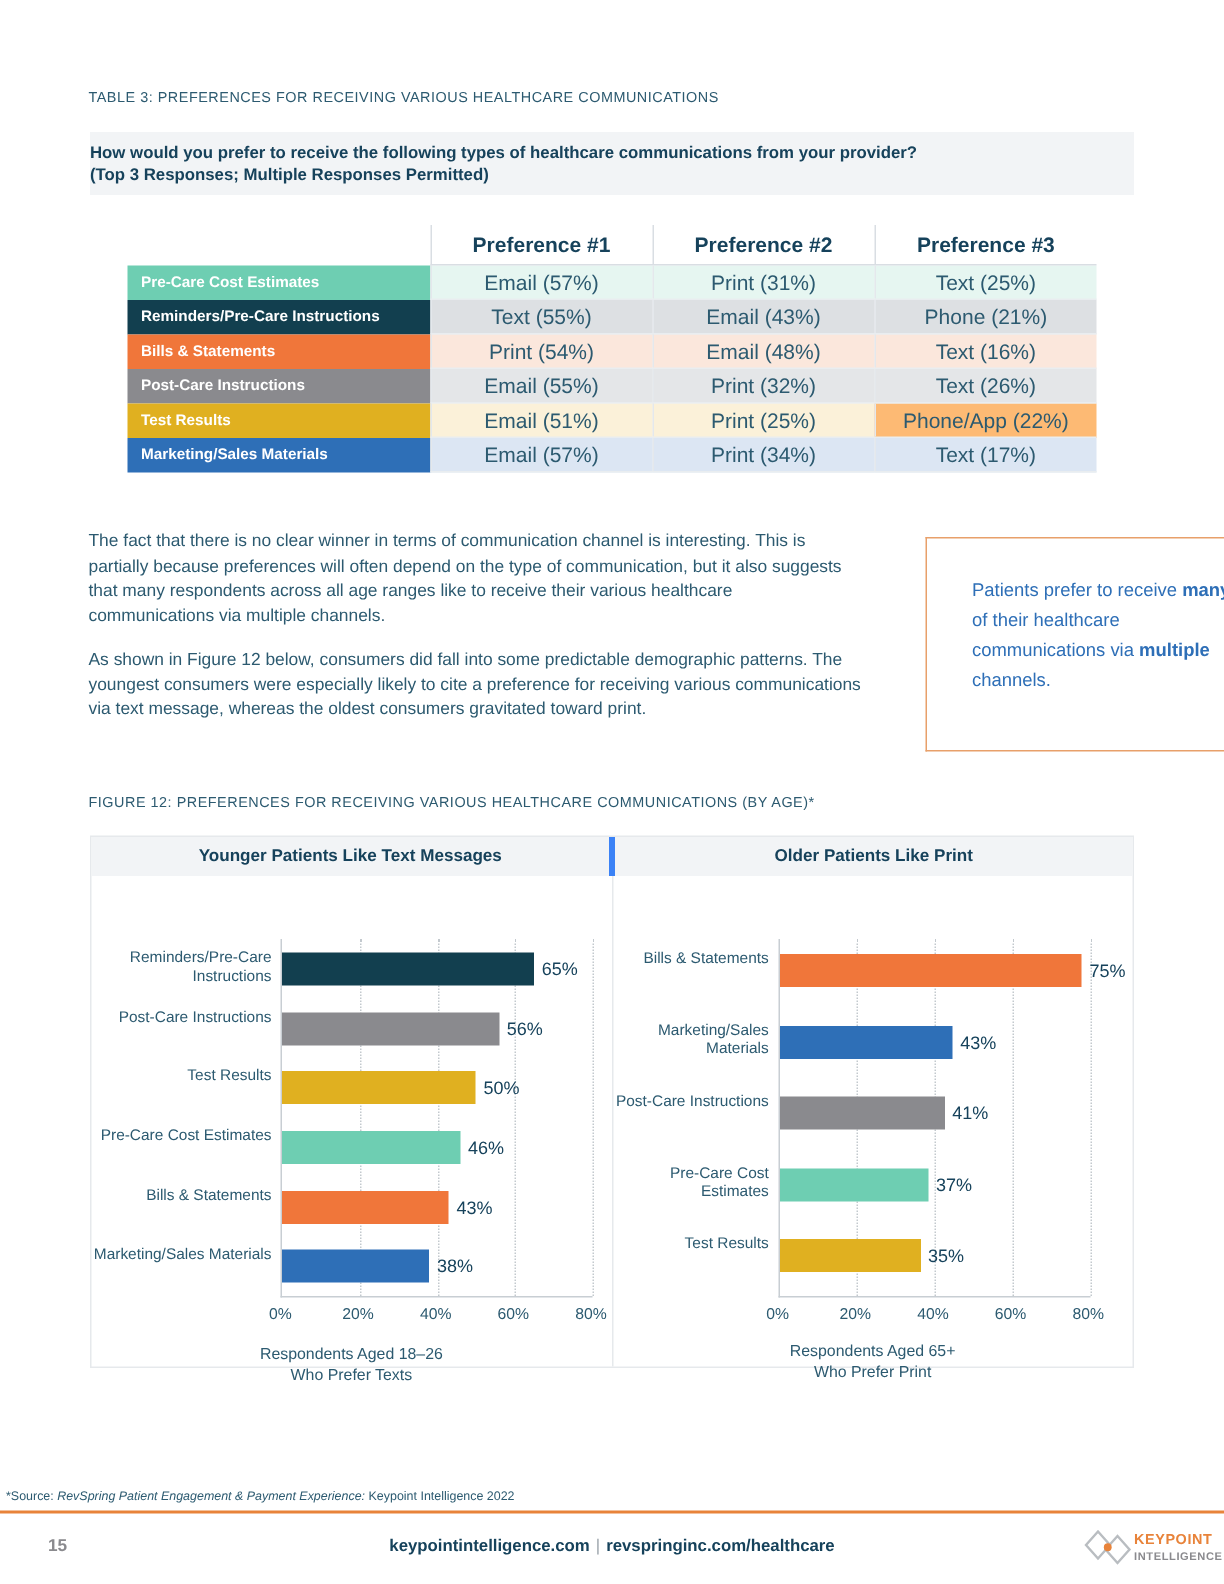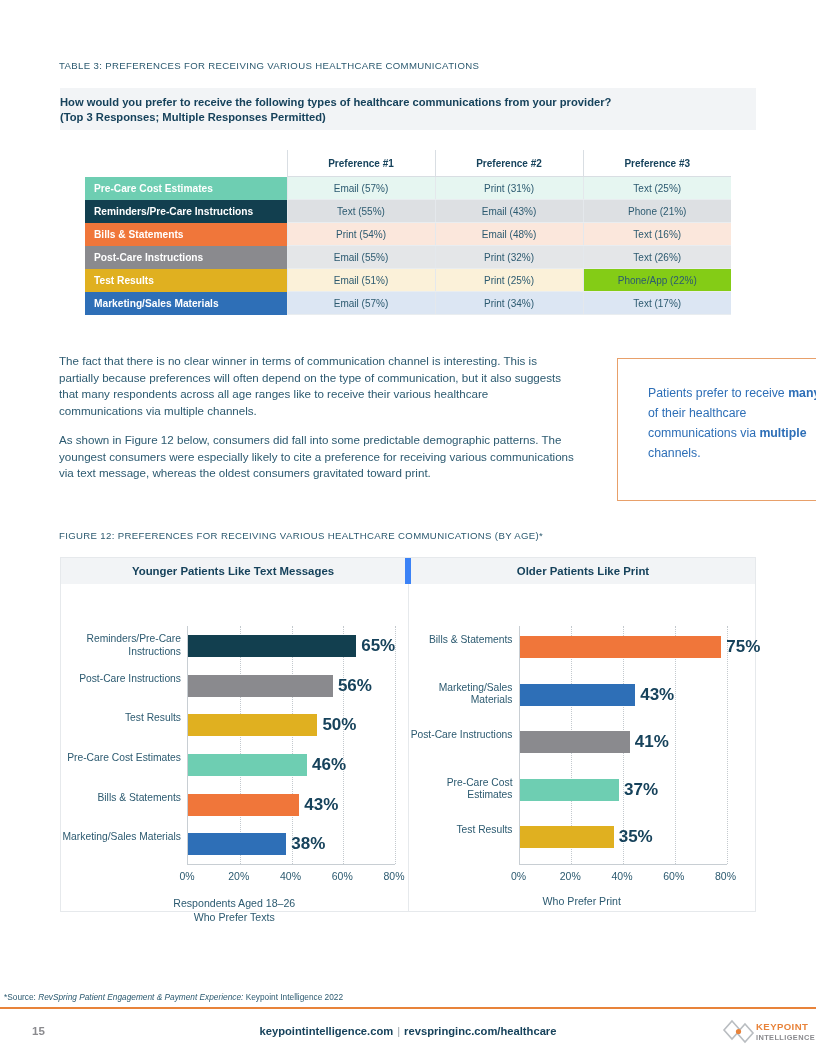--- a/index.html
+++ b/index.html
@@ -53,21 +53,21 @@
   }
   .tbl {
     position: absolute;
     left: 25px;
     top: 62px;
     width: 646px;
     border-collapse: collapse;
     table-layout: fixed;
   }
   .tbl th, .tbl td {
-    font-size: 10px;
+    font-size: 14px;
     height: 22px;
     padding: 0;
     text-align: center;
     vertical-align: middle;
   }
   .tbl col.c0 { width: 202px; }
   .tbl col.c1, .tbl col.c2, .tbl col.c3 { width: 148px; }
   .tbl thead th {
     font-weight: bold;
     color: #16425B;
@@ -142,21 +142,21 @@
     background: #F2F4F6;
   }
   .fig-head > div {
     flex: 1;
     text-align: center;
     font-size: 11.4px;
     font-weight: bold;
     color: #16425B;
     line-height: 26px;
   }
-  .fig-head > div.left-head { border-right: 6px solid #3b82f6; }
+  .fig-head > div.left-head { border-right: 4px solid #3b82f6; }
   .fig-body { display: flex; height: 327px; }
   .fig-pane {
     flex: 1;
     position: relative;
   }
   .fig-pane.left { border-right: 1px solid #E6E9EC; }
 
   .chart {
     position: absolute;
     left: 0; top: 0; right: 0; bottom: 0;
@@ -171,22 +171,22 @@
     top: 0; bottom: 0;
     width: 1px;
     border-left: 1px dotted #C3C9CE;
   }
   .bar {
     position: absolute;
     height: 22px;
   }
   .bar-label {
     position: absolute;
-    font-size: 17px;
-    font-weight: bold;
+    font-size: 12px;
+    font-weight: normal;
     color: #16425B;
     white-space: nowrap;
     line-height: 22px;
   }
   .cat-label {
     position: absolute;
     font-size: 10.3px;
     color: #2C5A70;
     text-align: right;
     line-height: 12.5px;
@@ -318,21 +318,21 @@
           <tr>
             <td class="rowlabel" style="background: rgb(138, 138, 142);">Post-Care Instructions</td>
             <td class="val" style="background: rgb(228, 230, 232);">Email (55%)</td>
             <td class="val" style="background: rgb(228, 230, 232);">Print (32%)</td>
             <td class="val" style="background: rgb(228, 230, 232);">Text (26%)</td>
           </tr>
           <tr>
             <td class="rowlabel" style="background: rgb(224, 176, 32);">Test Results</td>
             <td class="val" style="background: rgb(251, 241, 217);">Email (51%)</td>
             <td class="val" style="background: rgb(251, 241, 217);">Print (25%)</td>
-            <td class="val" style="background: #84cc16;">Phone/App (22%)</td>
+            <td class="val" style="background: #fdba74;">Phone/App (22%)</td>
           </tr>
           <tr>
             <td class="rowlabel" style="background: rgb(46, 111, 183);">Marketing/Sales Materials</td>
             <td class="val" style="background: rgb(220, 230, 243);">Email (57%)</td>
             <td class="val" style="background: rgb(220, 230, 243);">Print (34%)</td>
             <td class="val" style="background: rgb(220, 230, 243);">Text (17%)</td>
           </tr>
         </tbody>
     </table>
   </div>
@@ -415,20 +415,21 @@
             <div class="cat-label" style="width: 104px; left: 0px; top: 97.6px;">Marketing/Sales Materials</div>
             <div class="cat-label" style="width: 104px; left: 0px; top: 145.2px;">Post-Care Instructions</div>
             <div class="cat-label" style="width: 104px; left: 0px; top: 192.8px;">Pre-Care Cost Estimates</div>
             <div class="cat-label" style="width: 104px; left: 0px; top: 240.4px;">Test Results</div>
             <div class="tick" style="left: 90px; top: 286px;">0%</div>
             <div class="tick" style="left: 141.75px; top: 286px;">20%</div>
             <div class="tick" style="left: 193.5px; top: 286px;">40%</div>
             <div class="tick" style="left: 245.25px; top: 286px;">60%</div>
             <div class="tick" style="left: 297px; top: 286px;">80%</div>
             <div class="axis-caption" style="top: 310px;">
+              <div>Respondents Aged 65+</div>
               <div>Who Prefer Print</div>
             </div>
           </div>
       </div>
     </div>
   </div>
 
   <div class="footnote">
     <span>*Source: </span><i>RevSpring Patient Engagement &amp; Payment Experience:</i><span> Keypoint Intelligence 2022</span>
   </div>

